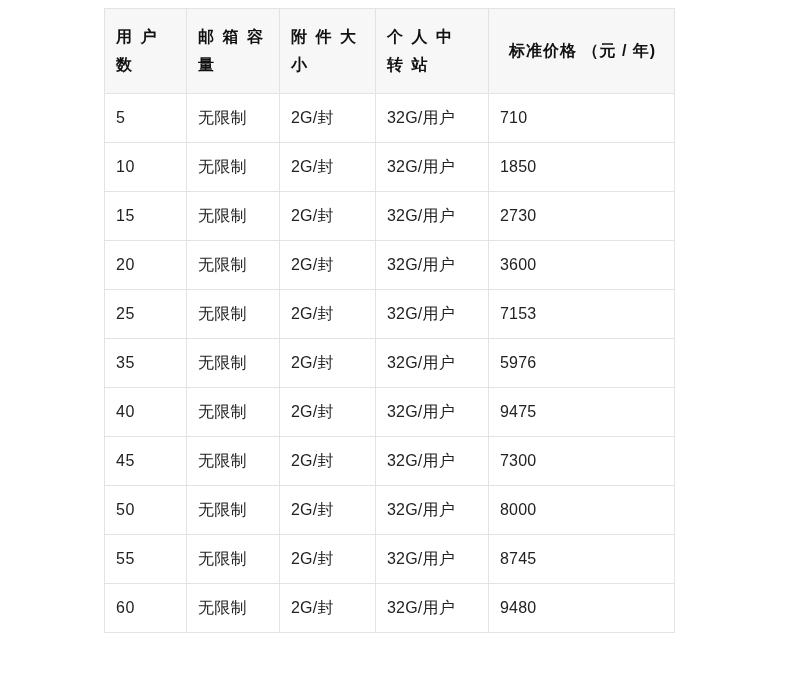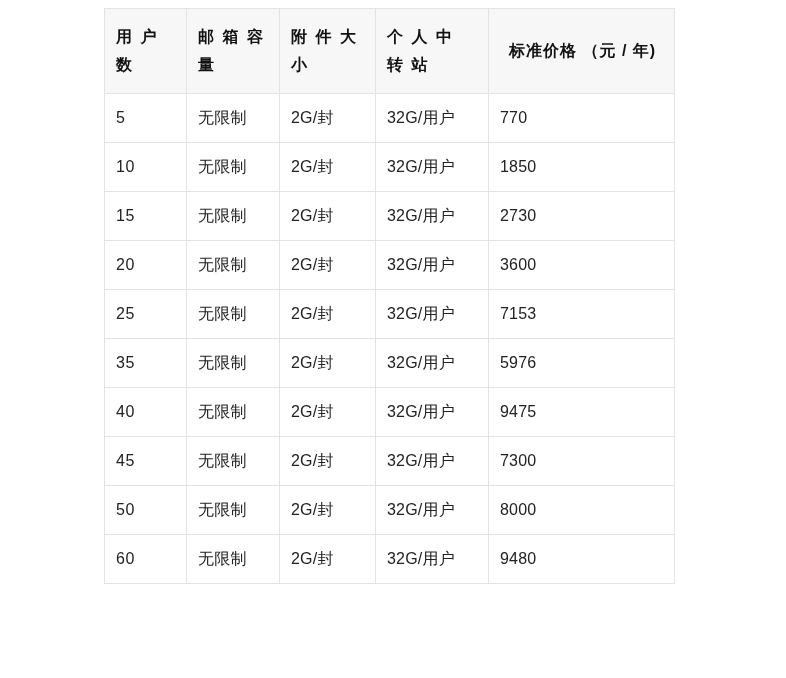--- a/index.html
+++ b/index.html
@@ -101,21 +101,21 @@
           <th>个 人 中 转 站</th>
           <th class="wide-head">标准价格 （元 / 年)</th>
         </tr>
       </thead>
       <tbody>
         <tr>
           <td>5</td>
           <td>无限制</td>
           <td>2G/封</td>
           <td>32G/用户</td>
-          <td>770</td>
+          <td>710</td>
         </tr>
         <tr>
           <td>10</td>
           <td>无限制</td>
           <td>2G/封</td>
           <td>32G/用户</td>
           <td>1850</td>
         </tr>
         <tr>
           <td>15</td>
@@ -160,20 +160,27 @@
           <td>7300</td>
         </tr>
         <tr>
           <td>50</td>
           <td>无限制</td>
           <td>2G/封</td>
           <td>32G/用户</td>
           <td>8000</td>
         </tr>
         <tr>
+          <td>55</td>
+          <td>无限制</td>
+          <td>2G/封</td>
+          <td>32G/用户</td>
+          <td>8745</td>
+        </tr>
+        <tr>
           <td>60</td>
           <td>无限制</td>
           <td>2G/封</td>
           <td>32G/用户</td>
           <td>9480</td>
         </tr>
       </tbody>
     </table>
   </div>
   <div class="clip-bottom"></div>

